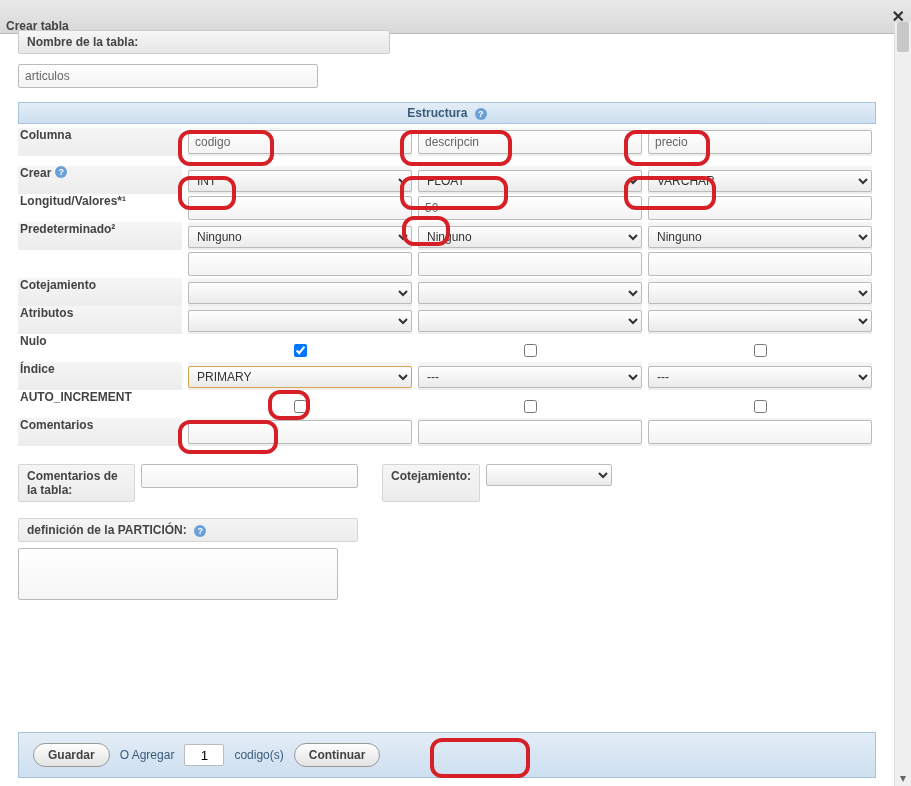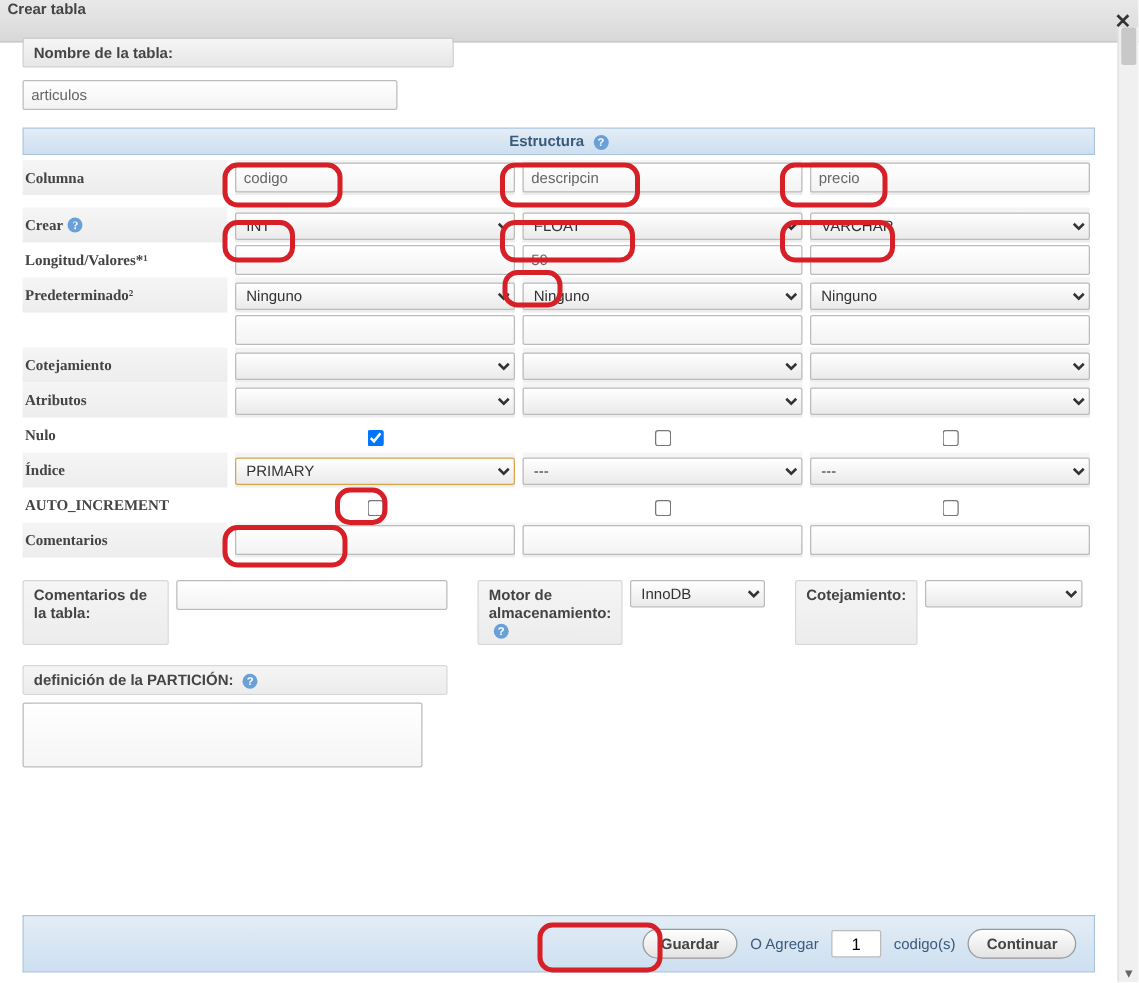--- a/index.html
+++ b/index.html
@@ -3,51 +3,51 @@
 <meta charset="utf-8">
 <style>
   * { box-sizing: border-box; }
   html, body { margin: 0; padding: 0; font-family: Arial, sans-serif; font-size: 12px; color: #333; background: #fff; }
   .page { width: 911px; height: 786px; position: relative; background: #fff; overflow: hidden; }
   .scrollbar { position: absolute; right: 0; top: 22px; bottom: 0; width: 17px; background: #f0f0f0; border-left:1px solid #ddd;}
   .scroll-thumb { position:absolute; top:0; left:2px; right:2px; height:30px; background:#c8c8c8; border-radius:2px;}
   .scroll-arrow-up,.scroll-arrow-down{position:absolute;left:0;right:0;height:17px;display:flex;align-items:center;justify-content:center;color:#666;}
   .scroll-arrow-up{top:0}.scroll-arrow-down{bottom:0}
 
-  .titlebar { height: 34px; background: linear-gradient(#e9e9e9,#d8d8d8); border-bottom:1px solid #bbb; display:flex; align-items:flex-start; padding:0 6px; font-weight:bold; color:#444; position:relative;}
+  .titlebar { height: 34px; background: linear-gradient(#e9e9e9,#d8d8d8); border-bottom:1px solid #bbb; display:flex; align-items:flex-end; padding:0 6px; font-weight:bold; color:#444; position:relative;}
   .titlebar .close { position:absolute; right:6px; top:0; bottom:0; display:flex; align-items:center; font-size:16px; color:#333; cursor:pointer;}
 
   .content { position:absolute; top:22px; left:0; right:17px; bottom:0; padding: 8px 18px 0 18px; overflow:hidden;}
 
   .label-bar { background: linear-gradient(#f6f6f6,#e6e6e6); border:1px solid #ccc; border-radius:2px; height:24px; display:flex; align-items:center; padding:0 8px; font-weight:bold; color:#444;}
-  .label-bar-wide { width: 345px; }
+  .label-bar-wide { width: 372px; }
 
   .input-txt { font-family: Arial; font-size:12px; color:#666; padding:3px 6px; border:1px solid #bbb; border-radius:2px; background:linear-gradient(#fff,#f3f3f3); height:24px; }
   .select { font-family: Arial; font-size:12px; color:#333; padding:2px 4px; border:1px solid #bbb; border-radius:2px; background:linear-gradient(#fff,#eaeaea); height:22px; }
 
   .section-hdr { background: linear-gradient(#e3edf6,#cddff0); border:1px solid #a9c3dc; text-align:center; font-weight:bold; color:#3b5a7a; padding:3px 16px; margin-top:14px; position:relative;}
   .help-icon { display:inline-block; width:12px;height:12px;border-radius:50%; background:#6aa0d8; color:#fff; font-size:9px; line-height:12px; text-align:center; margin-left:4px; font-weight:bold;}
 
   .grid { display:grid; grid-template-columns: 164px 224px 224px 224px; column-gap: 6px; }
-  .lbl { font-weight:bold; color:#444; display:flex; align-items:center; height:28px; padding-left:2px;font-family:Liberation Serif, serif;}
+  .lbl { font-weight:bold; color:#444; display:flex; align-items:flex-start; height:28px; padding-left:2px;}
   .striped { background: linear-gradient(#f5f5f5,#ededed); }
   .cell { display:flex; align-items:flex-end; height:28px; padding:2px 0;}
   .cell .input-txt, .cell .select { width: 100%; }
   .cell-center { justify-content:center; }
 
   .attr-select { width: 160px;}
   .redbox { position:absolute; border:4px solid #d61f26; border-radius:12px; pointer-events:none; }
 
   .bottom-row { display:flex; gap: 24px; margin-top:18px;}
   .bottom-col { display:flex; flex-direction:row; gap:6px;}
   .bottom-lbl { font-weight:bold; color:#444; background: linear-gradient(#f5f5f5,#ececec); border:1px solid #d6d6d6; padding:4px 8px; border-radius:2px;}
 
   .textarea { width: 320px; height: 52px; border:1px solid #bbb; border-radius:2px; resize:none; font-family:Arial; font-size:12px; padding:4px; background:linear-gradient(#fff,#f5f5f5);}
 
-  .footer { position:absolute; left:18px; right:18px; bottom:8px; background: linear-gradient(#e3edf6,#cddff0); border:1px solid #a9c3dc; padding:10px 14px; display:flex; align-items:center; justify-content:flex-end; gap:10px; color:#3b5a7a;}
+  .footer { position:absolute; left:18px; right:18px; bottom:8px; background: linear-gradient(#e3edf6,#cddff0); border:1px solid #a9c3dc; padding:10px 14px; display:flex; align-items:center; justify-content:flex-start; gap:10px; color:#3b5a7a;}
   .btn { font-family:Arial; font-size:12px; font-weight:bold; padding:4px 14px; border:1px solid #999; border-radius:12px; background:linear-gradient(#fefefe,#e3e3e3); color:#444; cursor:pointer;}
   .small-input{ width:40px; height:22px; text-align:center; border:1px solid #bbb; border-radius:2px; background:#fff;}
 </style>
 </head>
 <body>
 
 <div class="page">
 
   <div class="titlebar">
     <span>Crear tabla</span>
@@ -221,24 +221,20 @@
         </div>
 
     </div>
 
     <div class="bottom-row">
       <div class="bottom-col" style="width:340px;">
         <div class="bottom-lbl"><span>Comentarios de la tabla:</span></div>
         <input class="input-txt" style="width: 300px;">
       </div>
       <div class="bottom-col" style="width:230px;">
-        <div class="bottom-lbl"><span>Motor de almacenamiento:</span> <span class="help-icon">?</span></div>
-        <select class="select" style="width:200px;"><option>InnoDB</option></select>
-      </div>
-      <div class="bottom-col" style="width:230px;">
         <div class="bottom-lbl"><span>Cotejamiento:</span></div>
         <select class="select" style="width:200px;"><option></option></select>
       </div>
     </div>
 
     <div style="margin-top:16px;">
       <div class="bottom-lbl" style="width:340px;"><span>definición de la PARTICIÓN:</span> <span class="help-icon">?</span></div>
       <textarea class="textarea" style="margin-top: 6px;"></textarea>
     </div>
 

